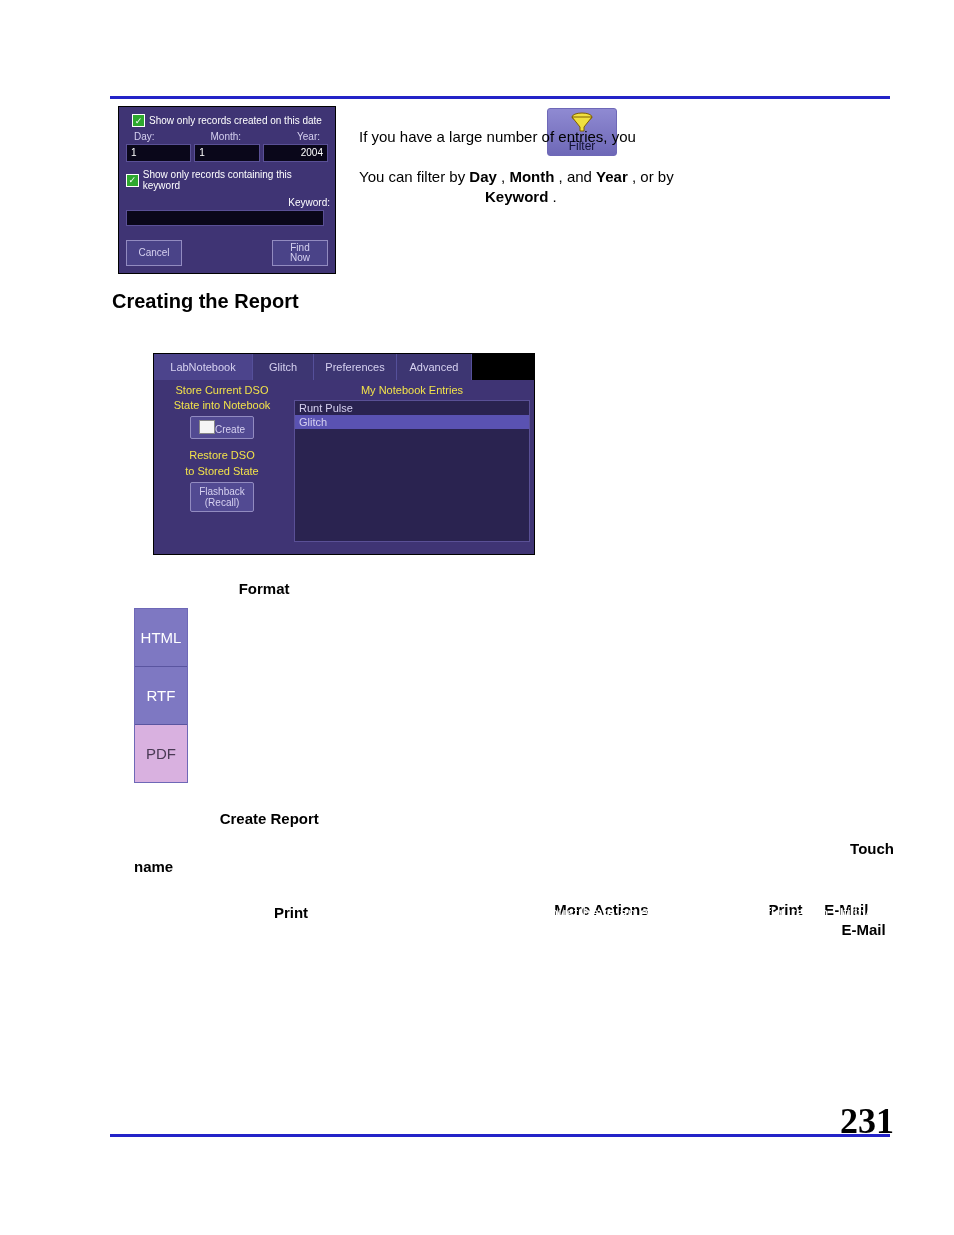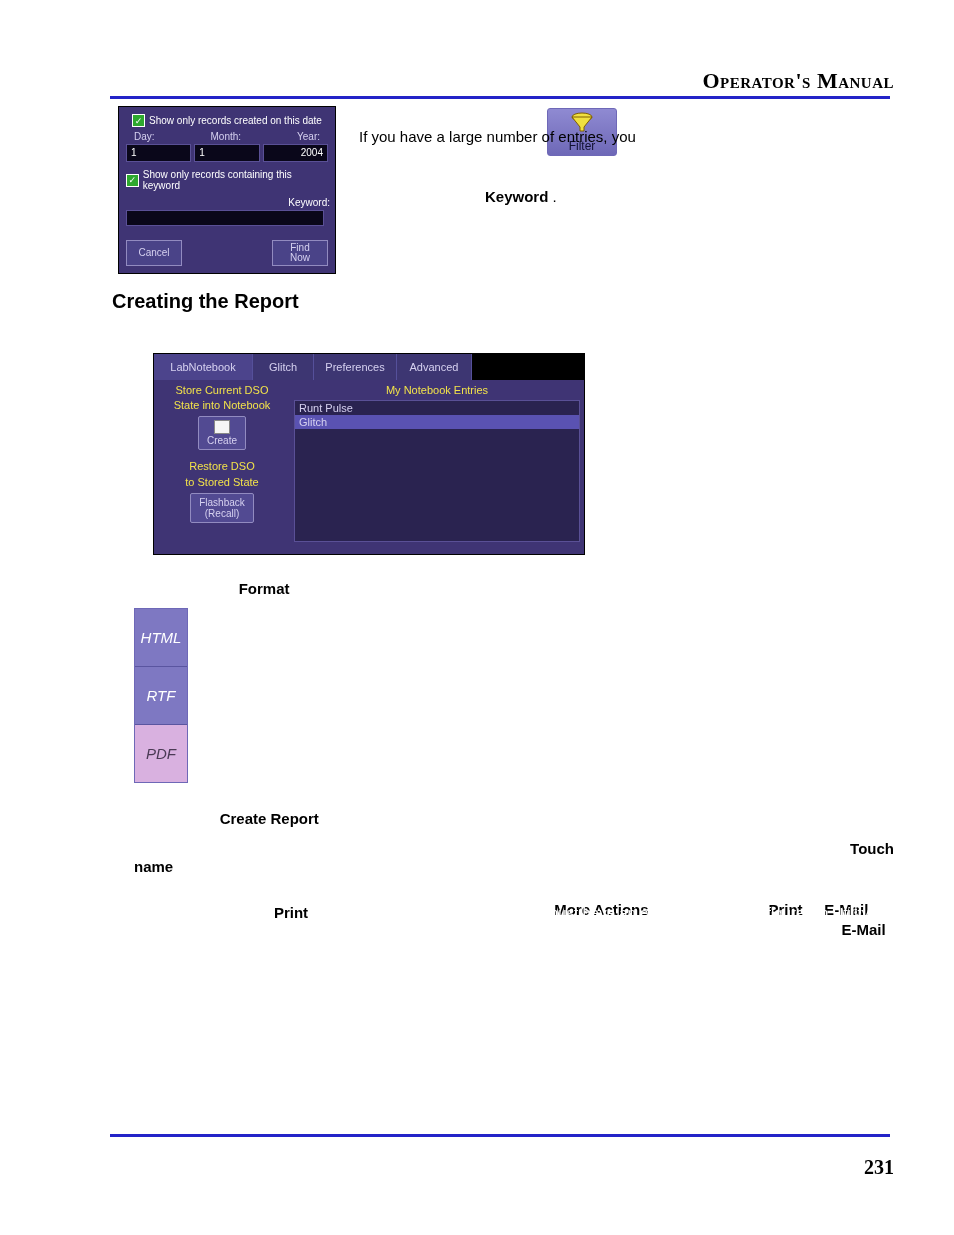--- a/index.html
+++ b/index.html
@@ -134,21 +134,21 @@
   position: absolute;
   top: 2px;
 }
 .body-text {
   position: absolute;
 }
 .labnb {
   position: absolute;
   top: 353px;
   left: 153px;
-  width: 432px;
+  width: 382px;
   background: #000;
   border: 1px solid #000;
   box-sizing: border-box;
 }
 .labnb-tabs {
   display: flex;
   height: 26px;
   background: #2a224e;
 }
 .labnb-tab {
@@ -190,21 +190,21 @@
 }
 .labnb-icon {
   width: 14px;
   height: 12px;
   margin: 0 auto 1px auto;
   background: #f5f5f5;
   border: 1px solid #888;
 }
 .labnb-btn.stacked {
   display: inline-flex;
-  flex-direction: column;
+  flex-direction: row;
   align-items: flex-end;
 }
 .labnb-right {
   flex: 1;
   padding: 4px 4px;
   box-sizing: border-box;
 }
 .labnb-right-title {
   text-align: center;
   color: #f2e24a;
@@ -223,21 +223,20 @@
 }
 .labnb-list-item.sel {
   background: #5a52b2;
 }
 .format-stack {
   position: absolute;
   top: 608px;
   left: 134px;
   width: 52px;
   border: 1px solid #6e68b7;
-  font-style: italic;
 }
 .format-btn {
   height: 57px;
   background: #7e78c2;
   border-bottom: 1px solid #5a55a0;
   display: flex;
   align-items: center;
   justify-content: center;
   color: #fff;
   font-size: 15px;
@@ -250,40 +249,39 @@
 .footer-rule {
   position: absolute;
   top: 1134px;
   left: 110px;
   width: 780px;
   height: 3px;
   background: #2323c8;
 }
 .page-number {
   position: absolute;
-  top: 1156px;
+  top: 1100px;
   right: 60px;
   font-family: Georgia, 'Times New Roman', serif;
-  font-size: 20px;
+  font-size: 36px;
   font-weight: bold;
 }
 .section-heading {
   position: absolute;
   font-family: Arial, Helvetica, sans-serif;
   font-weight: bold;
   font-size: 20px;
 }
 b { font-weight: bold; }
 </style>
 </head>
 <body>
 
 <div class="page">
 
-  <div class="header-title">Operator's Manual</div>
   <div class="header-rule"></div>
 
   <div class="filter-dialog">
     <div class="fd-check-row">
       <span class="chk">✓</span>
       <span>Show only records created on this date</span>
     </div>
     <div class="fd-labels-row">
       <span>Day:</span>
       <span>Month:</span>
@@ -310,20 +308,29 @@
   <div class="filter-icon-box">
     <svg width="24" height="22" viewBox="0 0 24 22">
       <ellipse cx="12" cy="6" rx="10" ry="4" fill="#f0e040" stroke="#806000"></ellipse>
       <path d="M2 6 L10 16 L10 20 L14 20 L14 16 L22 6 Z" fill="#f0e040" stroke="#806000"></path>
     </svg>
     <span>Filter</span>
   </div>
 
   <div class="body-text" style="top:128px; left:359px; width:535px;">
     <span>If you have a large number of entries, you</span>
+  </div>
+  <div class="body-text" style="top:168px; left:359px; width:535px;">
+    <span>You can filter by </span>
+    <b>Day</b>
+    <span>, </span>
+    <b>Month</b>
+    <span>, and </span>
+    <b>Year</b>
+    <span>, or by </span>
   </div>
   <div class="body-text" style="top:188px; left:485px;">
     <b>Keyword</b>
     <span>.</span>
   </div>
 
   <div class="section-heading" style="top:290px; left:112px;">Creating the Report</div>
 
   <div class="body-text" style="top:334px; left:112px; width:778px; color:#fff;">
     

